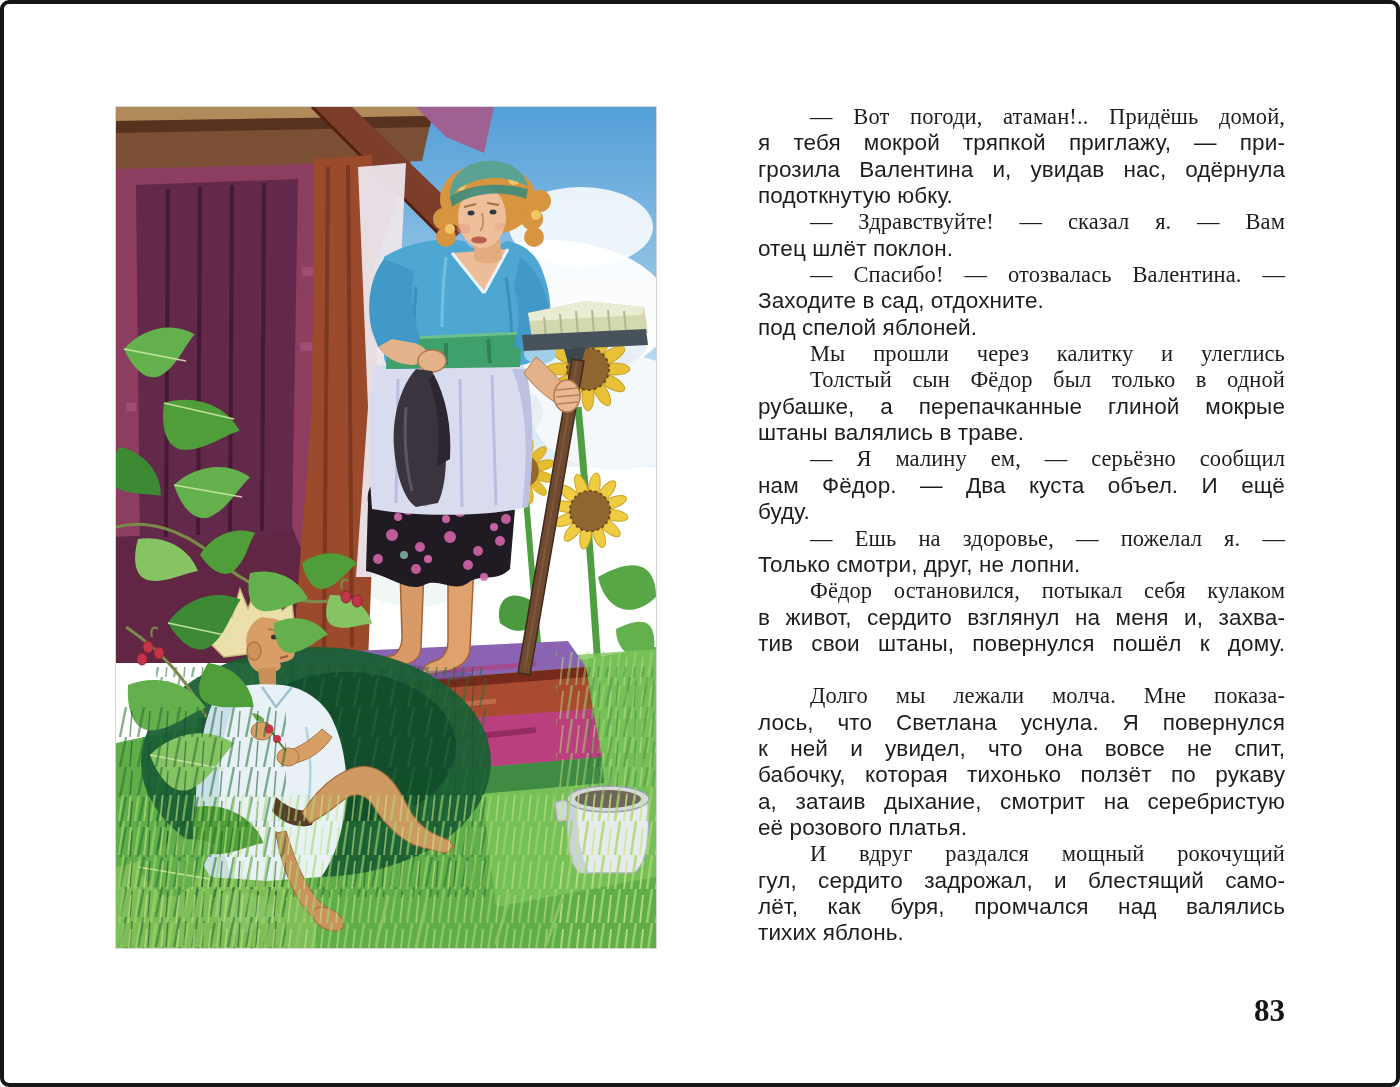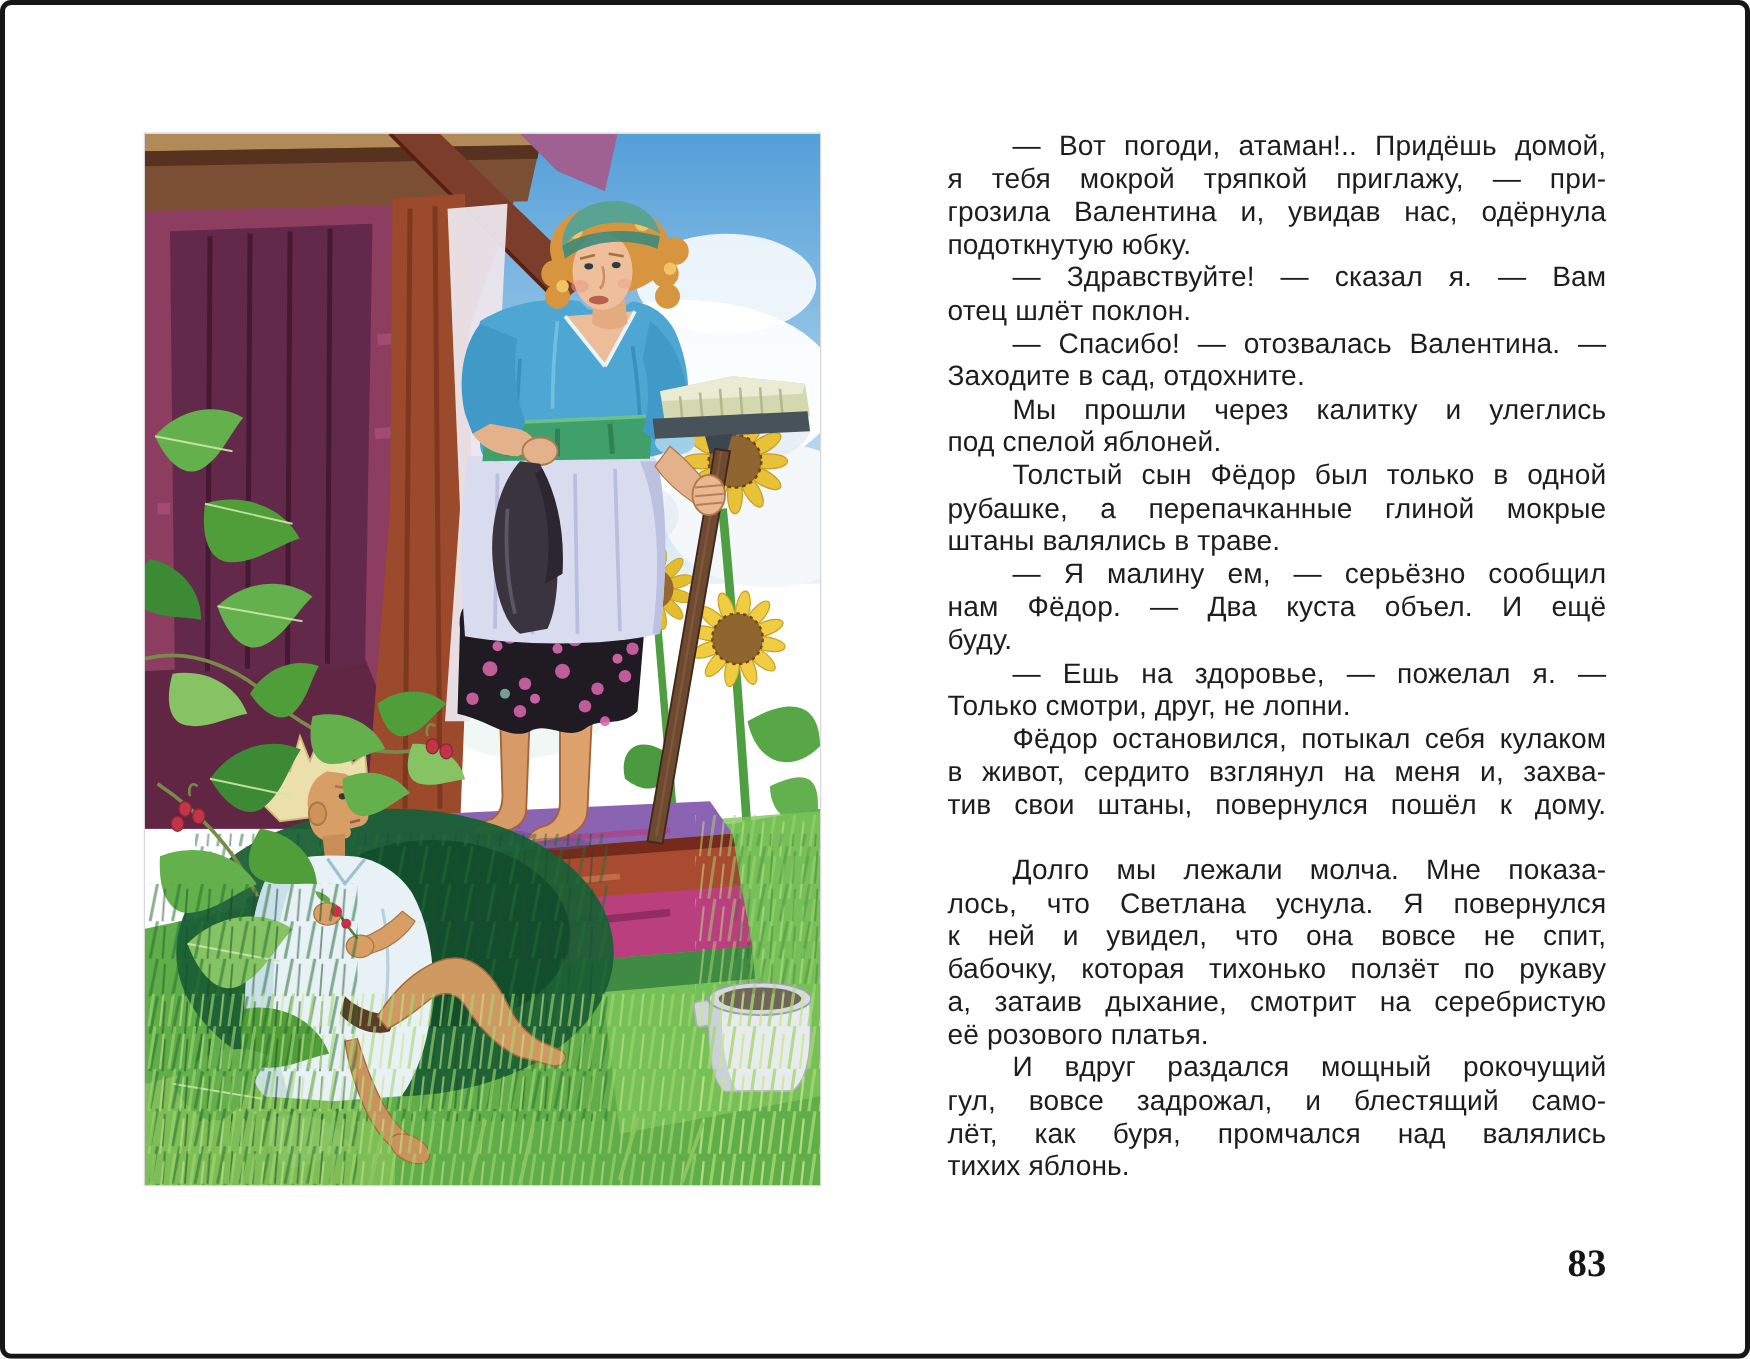--- a/index.html
+++ b/index.html
@@ -15,21 +15,21 @@
   .illustration svg{display:block;width:540px;height:841px;}
   .textcol{
     position:absolute;left:754px;top:100px;width:527px;
     color:#1d1d1d;font-size:22.5px;line-height:26.35px;
     letter-spacing:0.1px;
   }
   .textcol p{margin:0;padding:0;}
   .textcol p.gap{margin-top:26px;}
   .ln{display:block;text-align:justify;text-align-last:justify;}
   .ln.last{text-align:center;text-align-last:left;}
-  .ln.ind{text-indent:52px;}
+  .ln.ind{text-indent:52px;font-family:Liberation Serif, serif;}
   .pagenum{
     position:absolute;left:754px;top:989px;width:527px;text-align:right;
     font-family:"Liberation Serif",serif;font-weight:bold;font-size:31px;color:#141414;
   }
 </style>
 </head>
 <body>
 
 <div class="page">
 
@@ -389,22 +389,22 @@
       </p>
       <p>
         <span class="ln ind">— Здравствуйте! — сказал я. — Вам</span>
         <span class="ln last">отец шлёт поклон.</span>
       </p>
       <p>
         <span class="ln ind">— Спасибо! — отозвалась Валентина. —</span>
         <span class="ln last">Заходите в сад, отдохните.</span>
       </p>
       <p>
+        <span class="ln last">под спелой яблоней.</span>
         <span class="ln ind">Мы прошли через калитку и улеглись</span>
-        <span class="ln last">под спелой яблоней.</span>
       </p>
       <p>
         <span class="ln ind">Толстый сын Фёдор был только в одной</span>
         <span class="ln">рубашке, а перепачканные глиной мокрые</span>
         <span class="ln last">штаны валялись в траве.</span>
       </p>
       <p>
         <span class="ln ind">— Я малину ем, — серьёзно сообщил</span>
         <span class="ln">нам Фёдор. — Два куста объел. И ещё</span>
         <span class="ln last">буду.</span>
@@ -421,21 +421,21 @@
       <p class="gap">
         <span class="ln ind">Долго мы лежали молча. Мне показа-</span>
         <span class="ln">лось, что Светлана уснула. Я повернулся</span>
         <span class="ln">к ней и увидел, что она вовсе не спит,</span>
         <span class="ln">бабочку, которая тихонько ползёт по рукаву</span>
         <span class="ln">а, затаив дыхание, смотрит на серебристую</span>
         <span class="ln last">её розового платья.</span>
       </p>
       <p>
         <span class="ln ind">И вдруг раздался мощный рокочущий</span>
-        <span class="ln">гул, вовсе задрожал, и блестящий само-</span>
+        <span class="ln">гул, сердито задрожал, и блестящий само-</span>
         <span class="ln">лёт, как буря, промчался над валялись</span>
         <span class="ln last">тихих яблонь.</span>
       </p>
     </div>
 
   <div class="pagenum">83</div>
 
 </div>
 
 </body></html>

